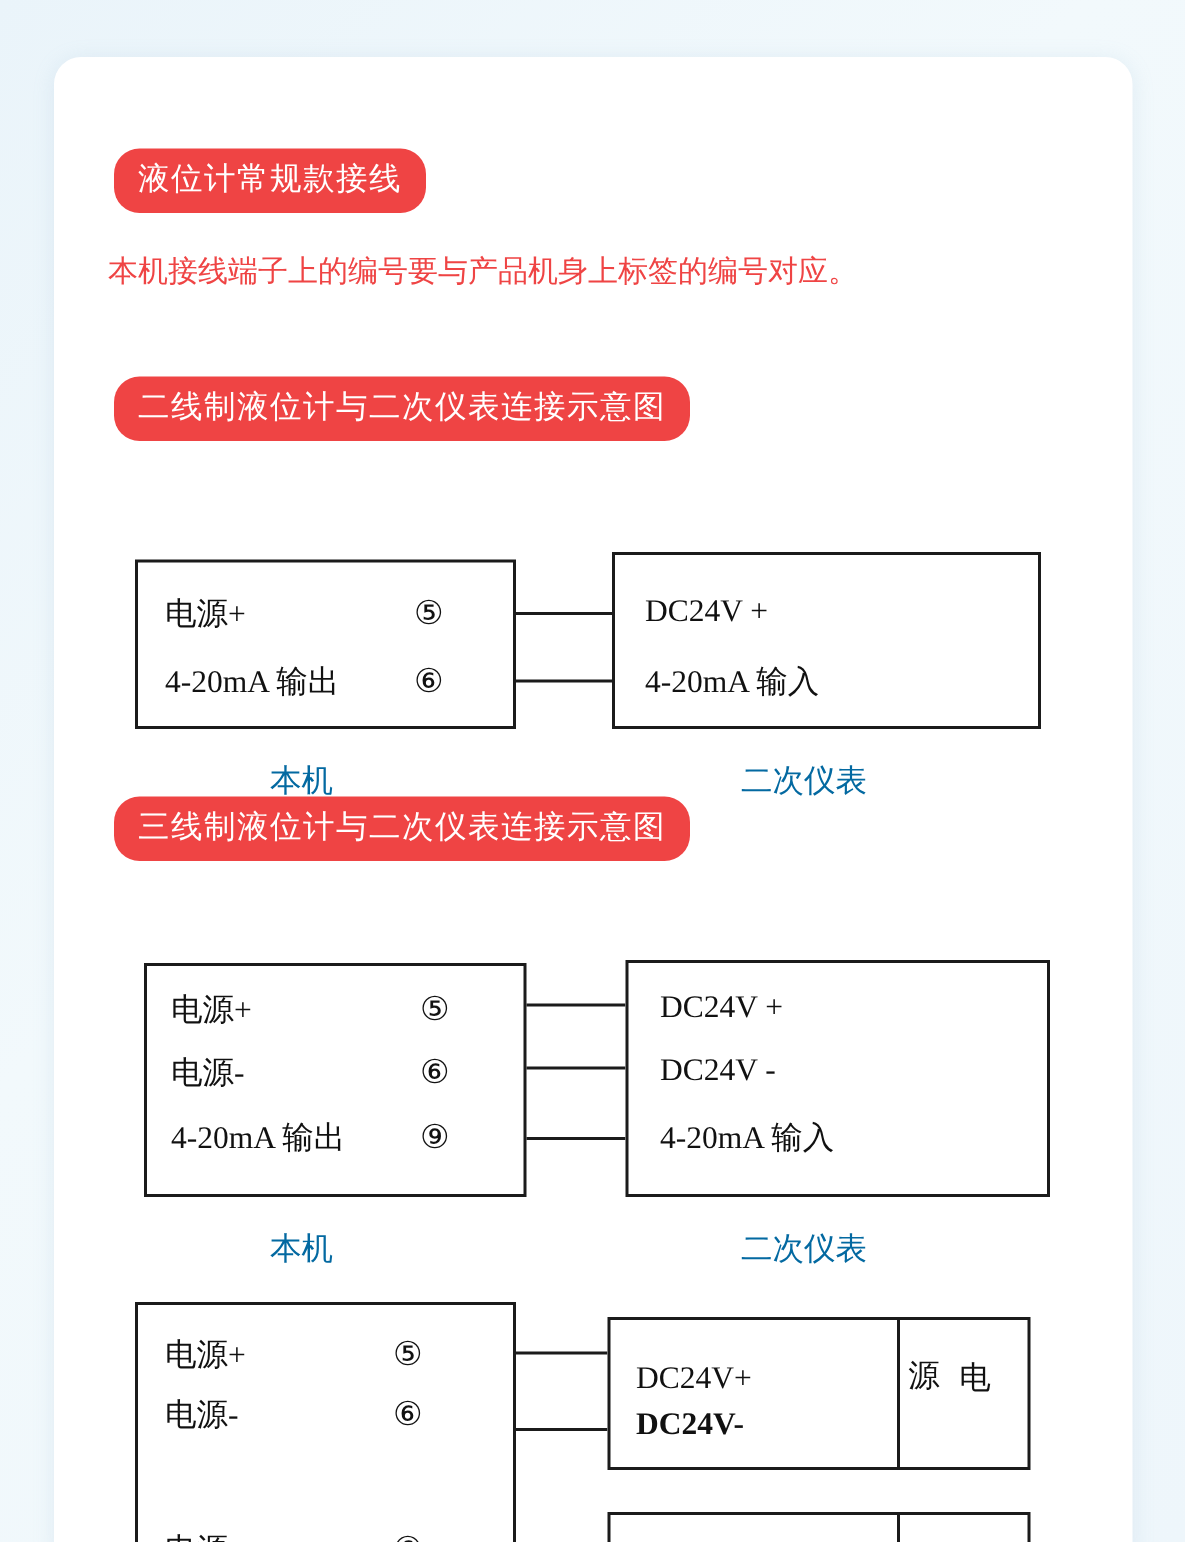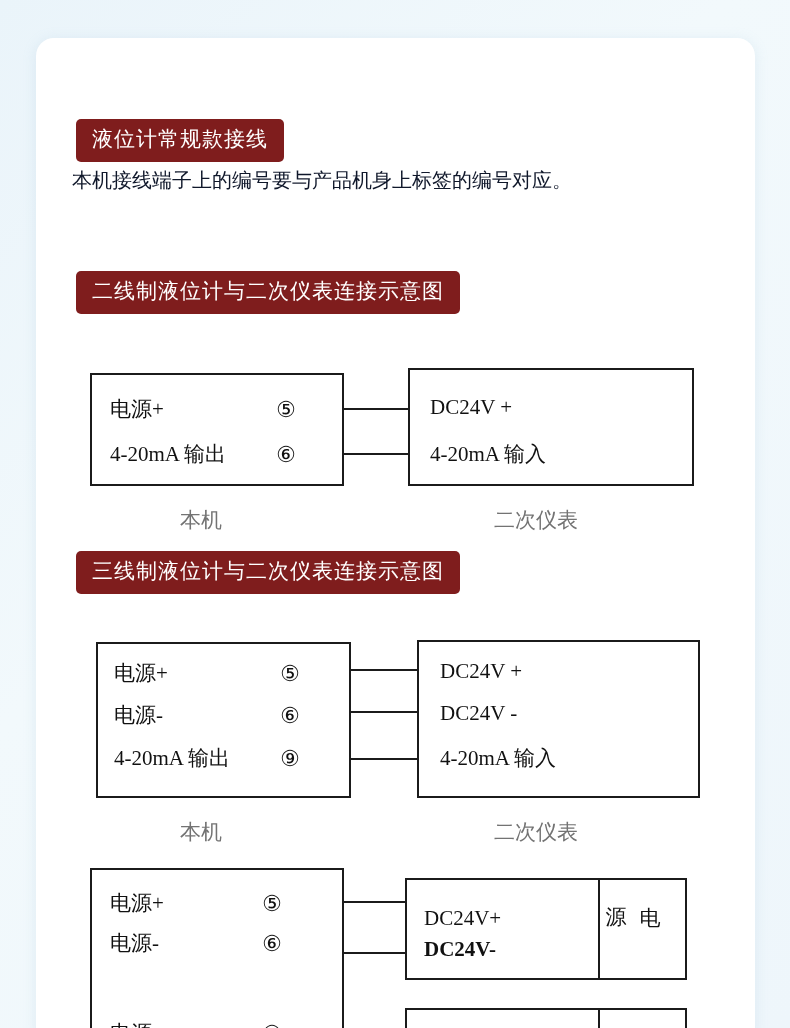--- a/index.html
+++ b/index.html
@@ -33,43 +33,42 @@
   .content {
     position: absolute;
     left: 0;
     top: 0;
     width: 719px;
   }
 
   
   .badge {
     display: inline-block;
-    background: #7f1d1d;
+    background: #ef4444;
     color: #ffffff;
-    border-radius: 5px;
+    border-radius: 17px;
     font-size: 21px;
     line-height: 1;
     padding: 10px 16px 12px 16px;
     letter-spacing: 1px;
     white-space: nowrap;
     font-family: "DejaVu Sans", "Liberation Sans", sans-serif;
-    margin-top: 20px;
   }
   .badge-row { position: absolute; }
   #badge-main   { left: 40px; top: 61px; }
   #badge-two    { left: 40px; top: 213px; }
   #badge-three  { left: 40px; top: 493px; }
 
   
   .para {
     position: absolute;
     left: 36px;
     top: 127px;
     width: 660px;
-    color: #0f172a;
+    color: #ef4444;
     font-size: 20px;
     line-height: 31px;
     font-family: "DejaVu Sans", "Liberation Sans", sans-serif;
   }
   .para .line2 { padding-left: 8px; display: block; }
 
   
   .diagram { position: absolute; left: 0; }
   #diagram-2wire { top: 288px; }
   #diagram-3wire { top: 558px; }
@@ -99,21 +98,21 @@
   .drow .num {
     display: inline-block;
     position: absolute;
     font-family: "DejaVu Sans", sans-serif;
     font-size: 22px;
   }
   .cap {
     position: absolute;
     font-family: "DejaVu Sans", "Liberation Sans", sans-serif;
     font-size: 21px;
-    color: #737373;
+    color: #0369a1;
     white-space: nowrap;
   }
   .vdivider {
     position: absolute;
     width: 0;
     border-left: 2px solid #1b1b1b;
   }
   .vlabel {
     position: absolute;
     width: 40px;

